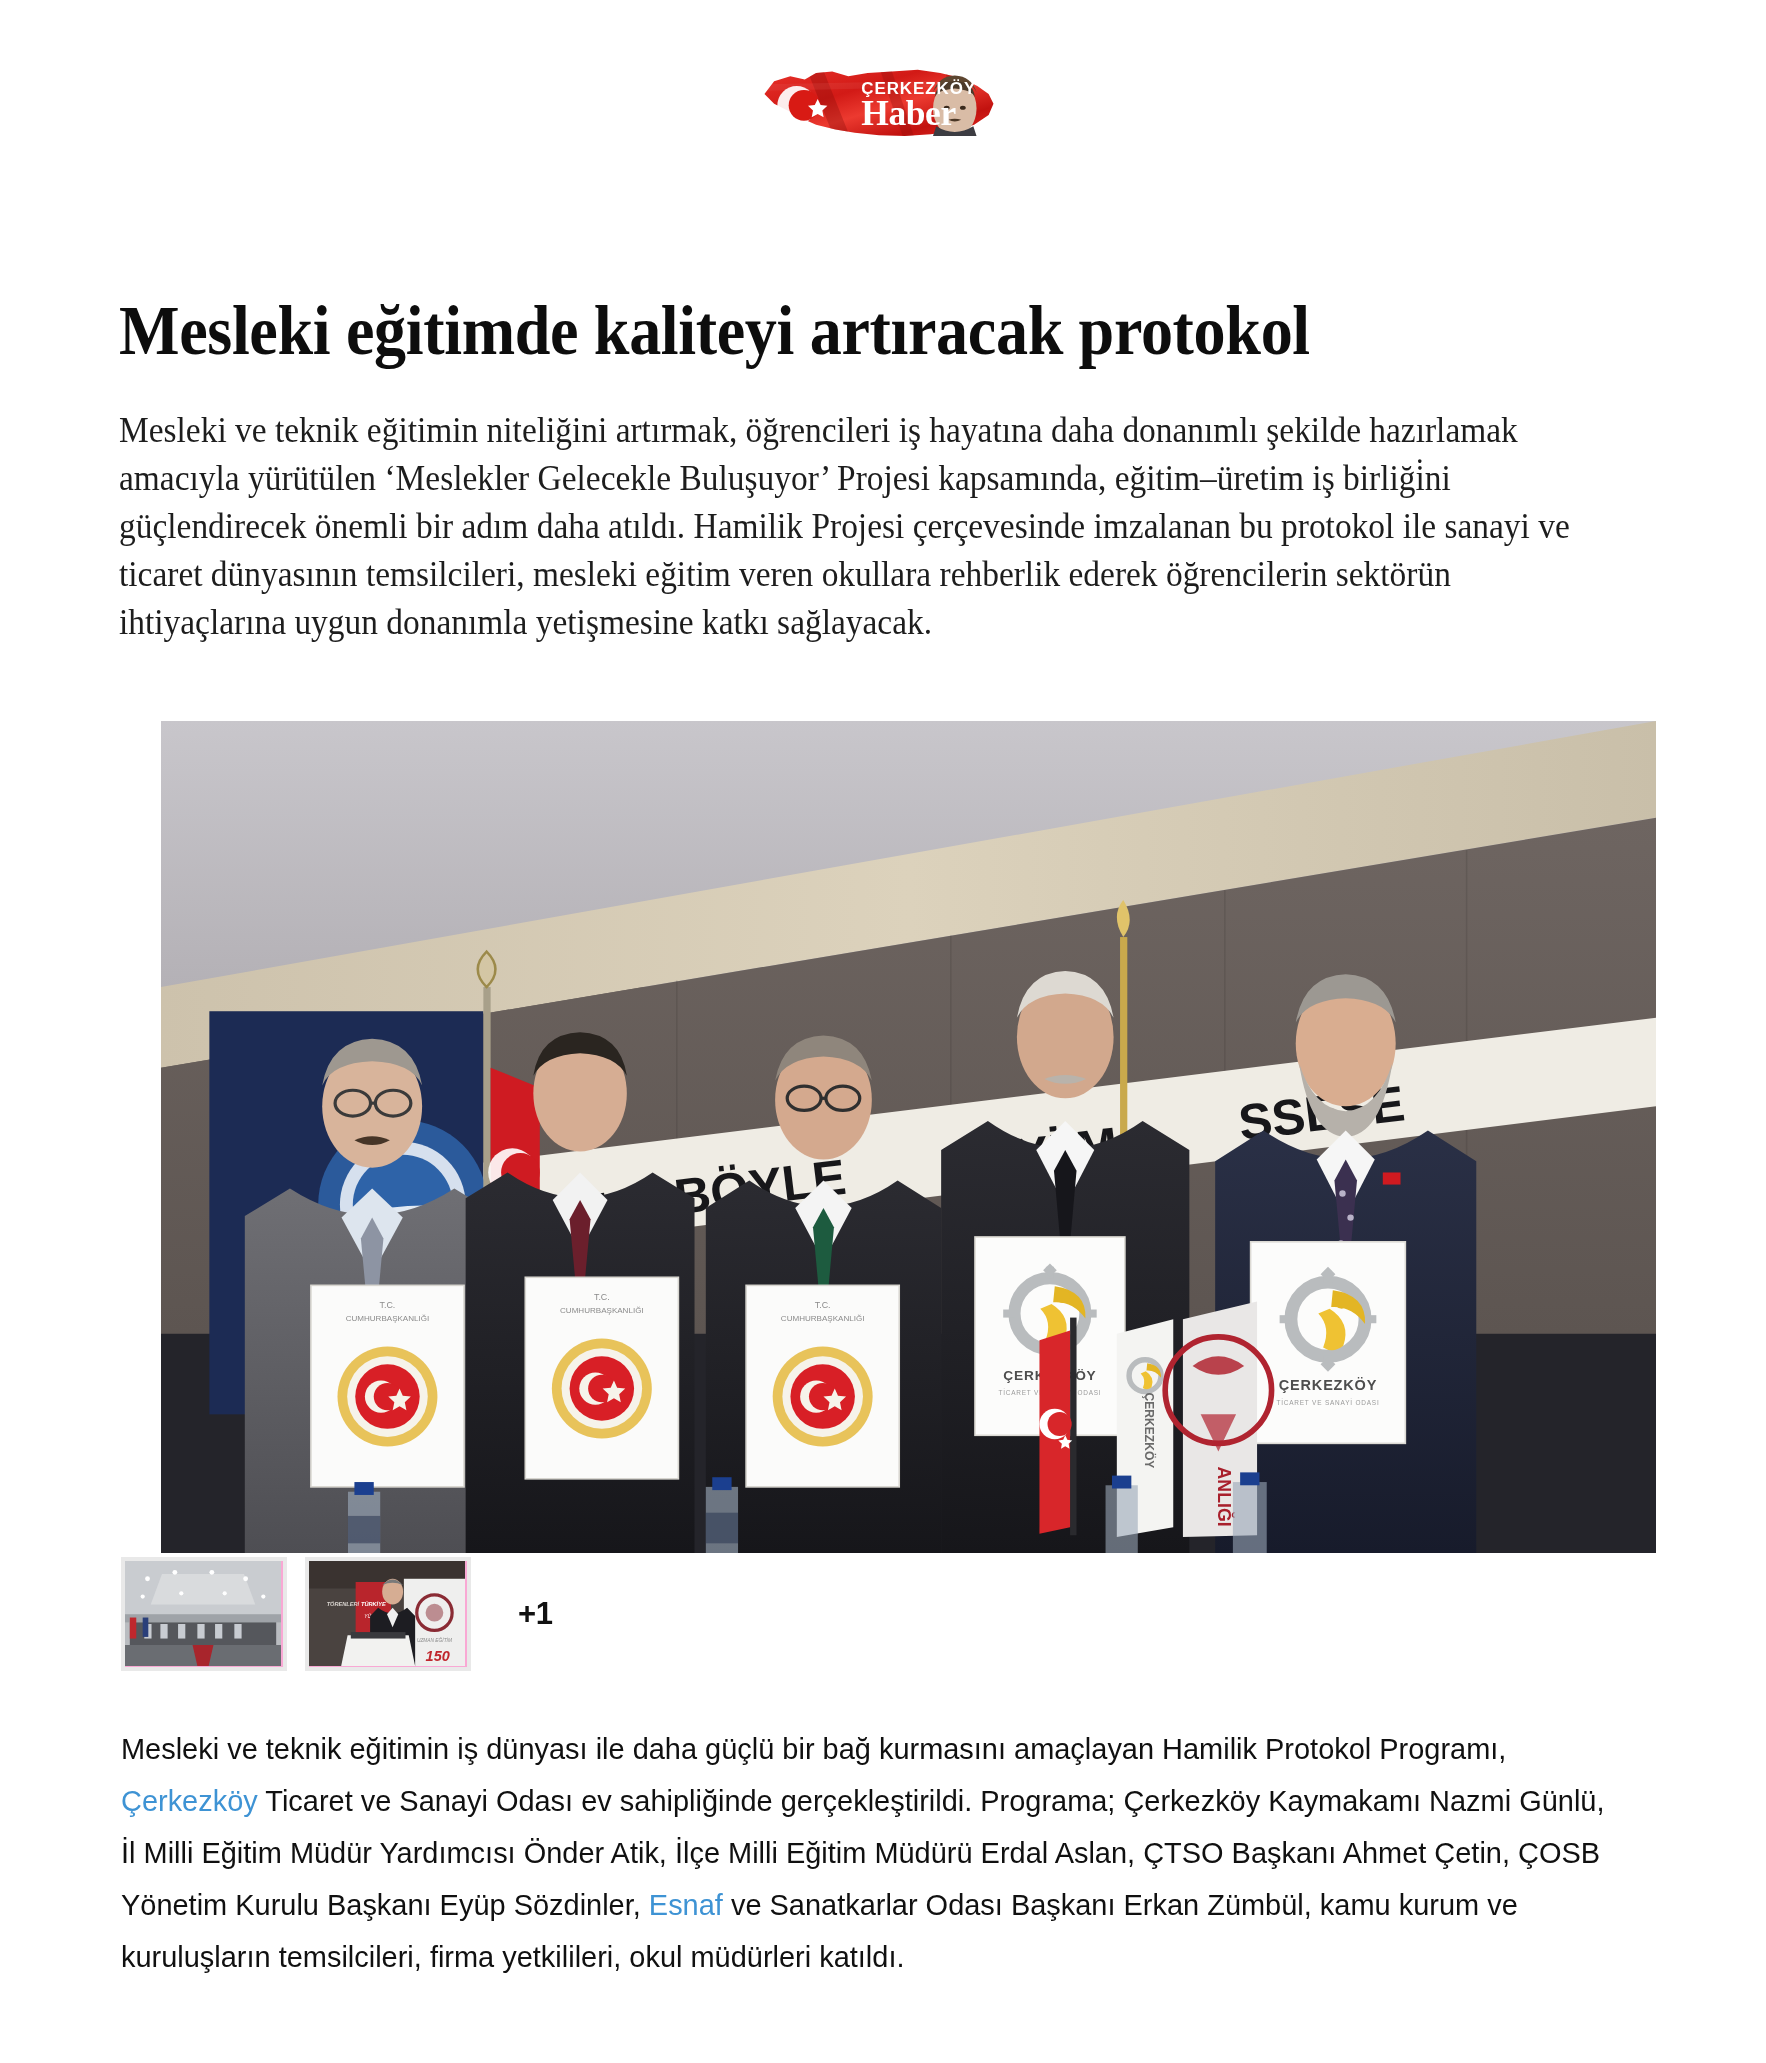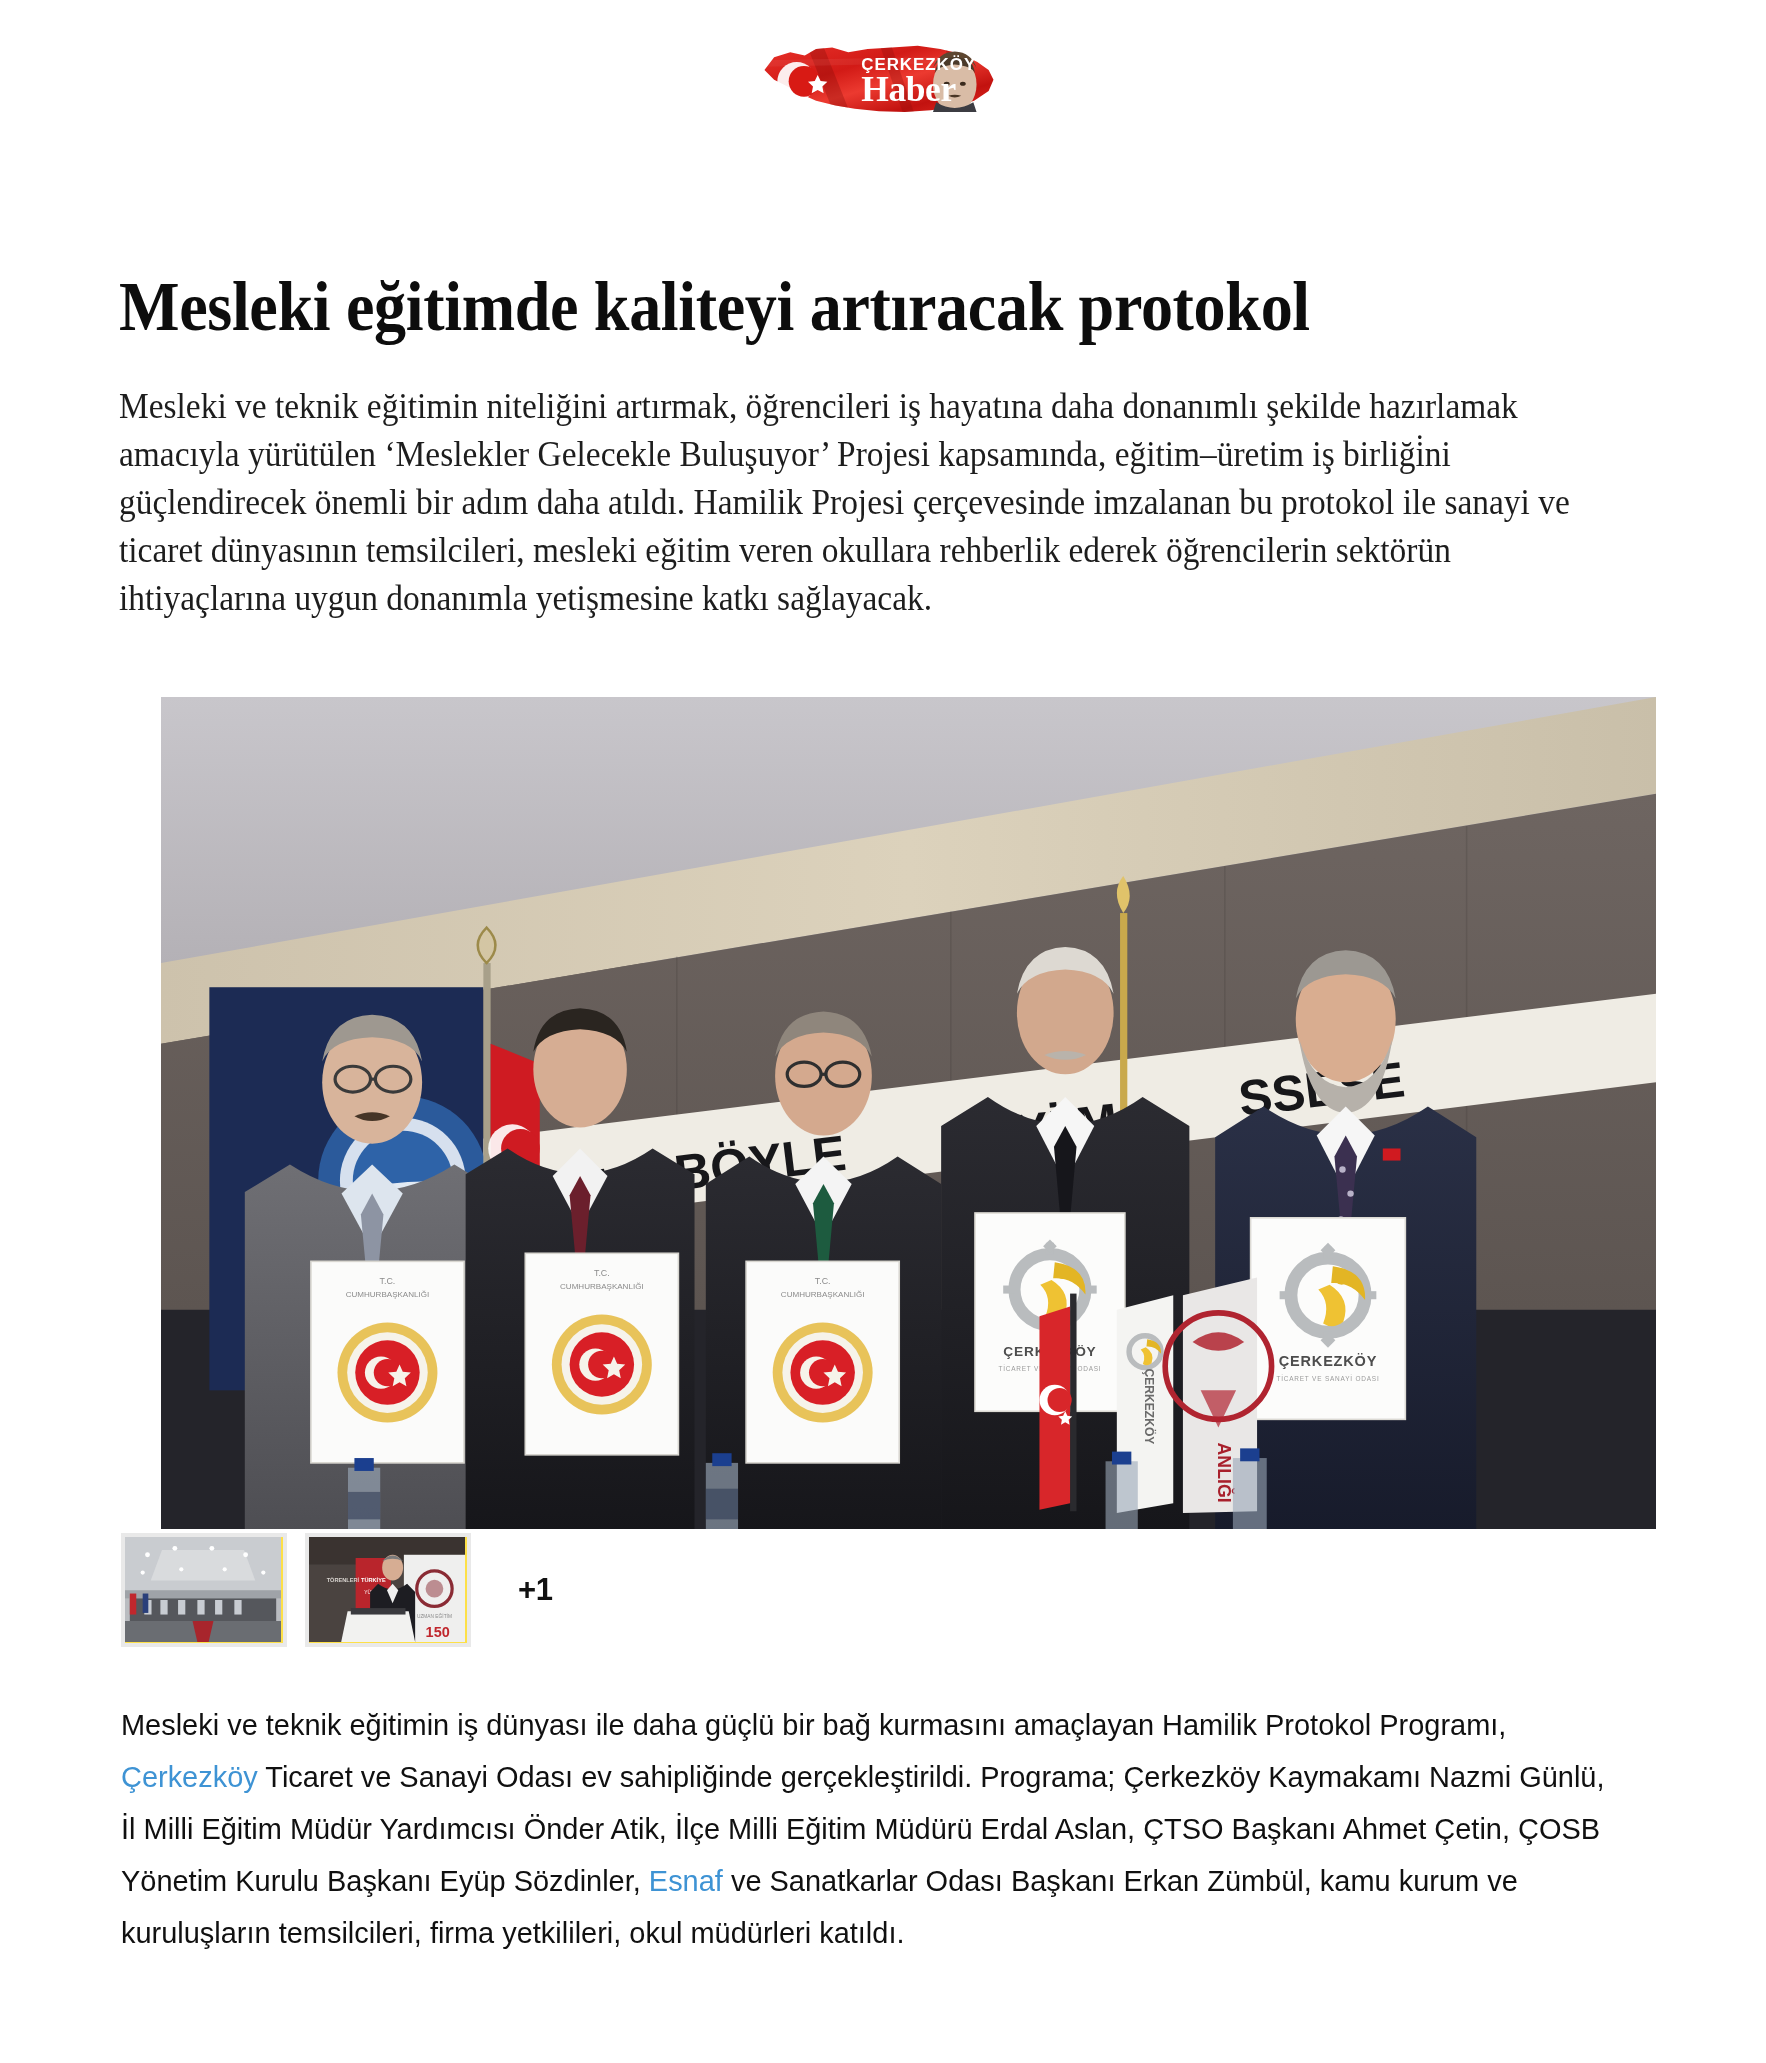--- a/index.html
+++ b/index.html
@@ -14,20 +14,21 @@
     font-family: "Liberation Sans", sans-serif;
     -webkit-font-smoothing: antialiased;
     overflow: hidden;
   }
 
   .page {
     position: relative;
     width: 1766px;
     height: 1612px;
     background: #ffffff;
+    margin-top: 24px;
   }
 
   
   .site-header {
     position: absolute;
     left: 0; top: 0;
     width: 1766px;
     height: 153px;
     display: flex;
     align-items: center;
@@ -92,22 +93,23 @@
     display: flex;
     align-items: center;
     gap: 18px;
   }
   .thumb {
     width: 166px;
     height: 114px;
     border: 4.8px solid #e9e9e9;
     box-sizing: border-box;
     overflow: hidden;
-    background: #fde047;
+    background: #f9a8d4;
     flex: 0 0 auto;
+    font-style: italic;
   }
   .thumb svg { display:block; width:156px; height:105px; }
   .more-count {
     margin-left: 29px;
     font-family: "Liberation Sans", sans-serif;
     font-weight: 700;
     font-size: 31px;
     color: #111;
     letter-spacing: -0.4px;
   }

